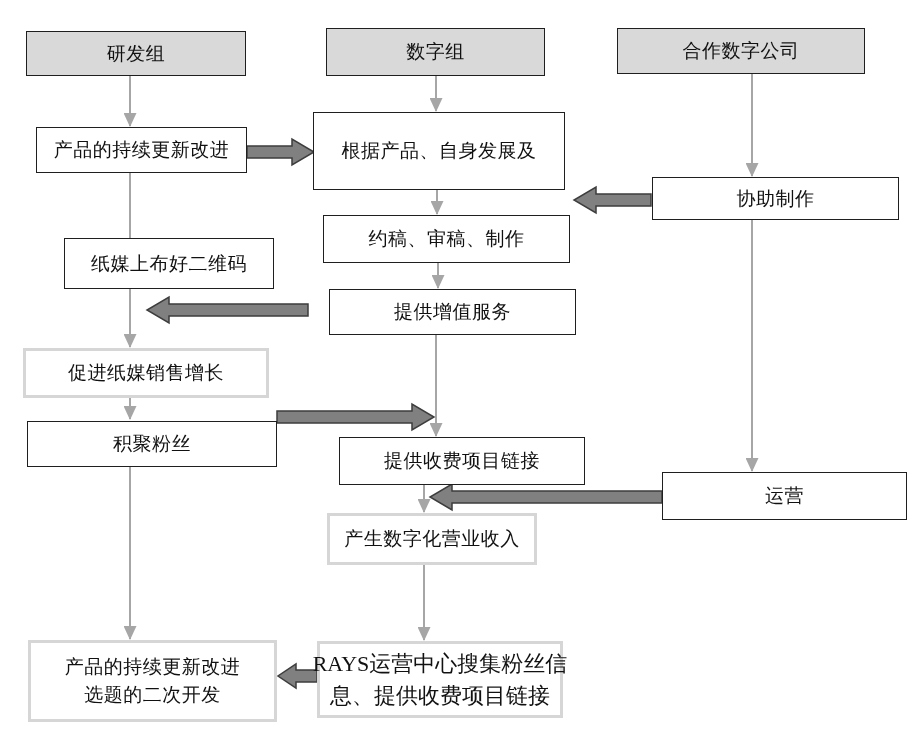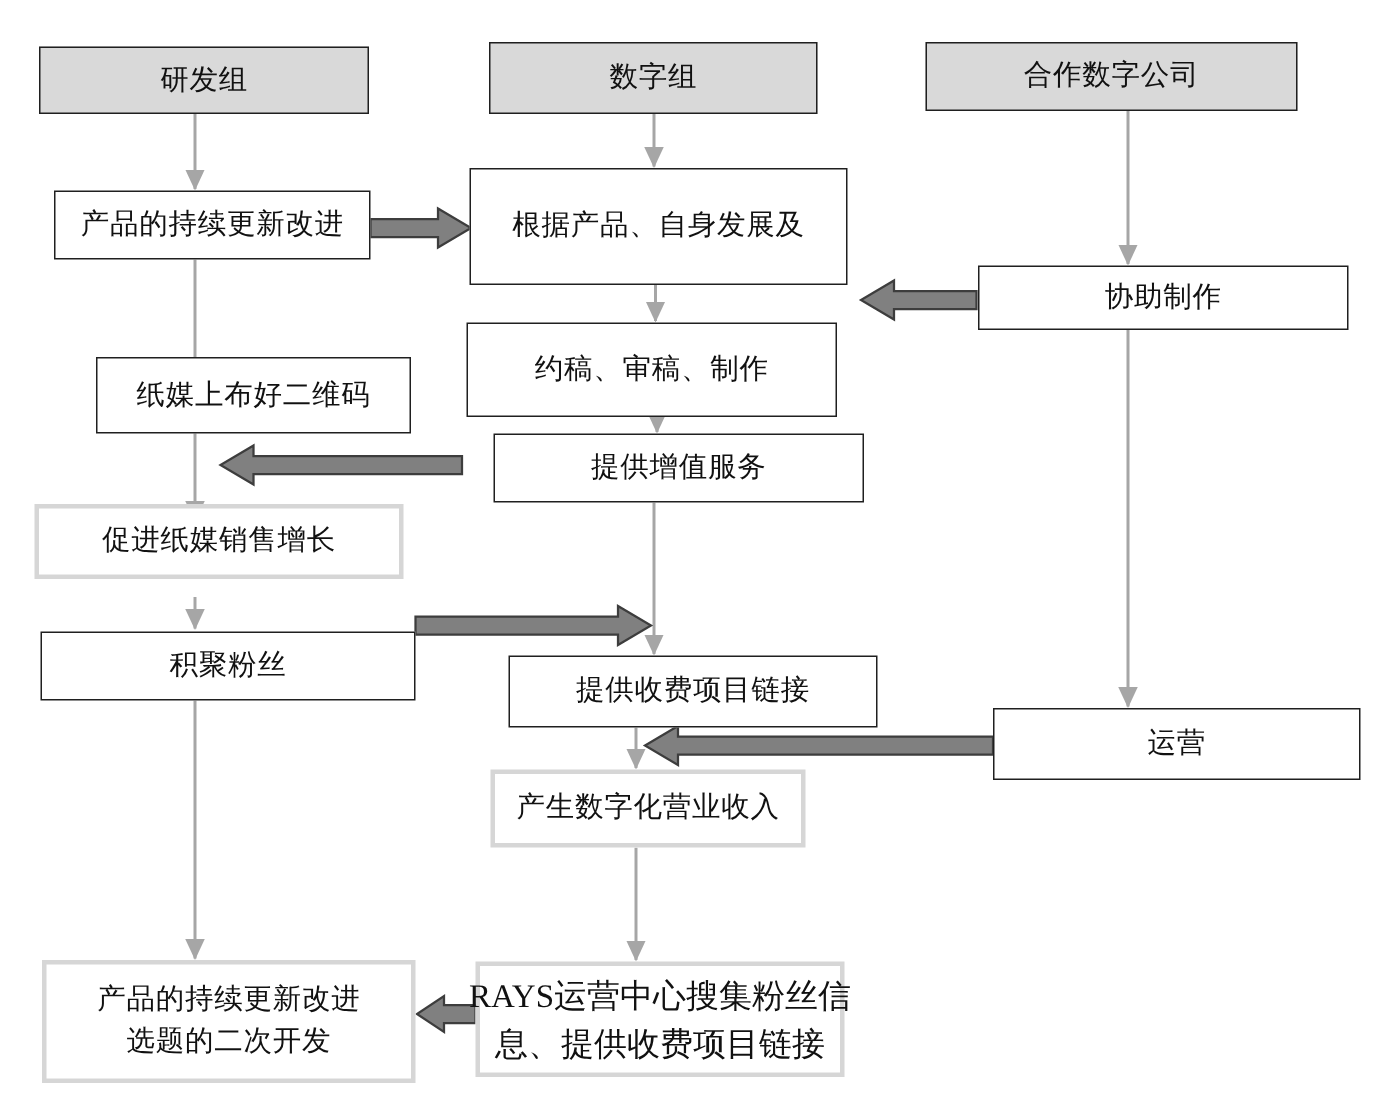--- a/index.html
+++ b/index.html
@@ -84,31 +84,31 @@
     <polygon points="662,491 452,491 452,484 430,497 452,510 452,503 662,503" fill="#808080" stroke="#3d3d3d" stroke-width="1.5"></polygon>
     <polygon points="317,670 296,670 296,664 278,676 296,688 296,682 317,682" fill="#808080" stroke="#3d3d3d" stroke-width="1.5"></polygon>
   </svg>
 
   <div class="box header" style="left:26px;top:31px;width:220px;height:45px">研发组</div>
   <div class="box header" style="left:326px;top:28px;width:219px;height:48px">数字组</div>
   <div class="box header" style="left:617px;top:28px;width:248px;height:46px">合作数字公司</div>
 
   <div class="box" style="left:36px;top:127px;width:211px;height:46px">产品的持续更新改进</div>
   <div class="box" style="left:64px;top:238px;width:210px;height:51px">纸媒上布好二维码</div>
-  <div class="box soft" style="left:23px;top:336px;width:246px;height:50px">促进纸媒销售增长</div>
+  <div class="box soft" style="left:23px;top:348px;width:246px;height:50px">促进纸媒销售增长</div>
   <div class="box" style="left:27px;top:421px;width:250px;height:46px">积聚粉丝</div>
   <div class="box soft" style="left:28px;top:640px;width:249px;height:82px">
     <span>产品的持续更新改进</span>
     <span>选题的二次开发</span>
   </div>
 
   <div class="box" style="left:313px;top:112px;width:252px;height:78px">
     <span>根据产品、自身发展及</span>
   </div>
-  <div class="box" style="left:311px;top:215px;width:247px;height:63px">约稿、审稿、制作</div>
+  <div class="box" style="left:323px;top:215px;width:247px;height:48px">约稿、审稿、制作</div>
   <div class="box" style="left:329px;top:289px;width:247px;height:46px">提供增值服务</div>
   <div class="box" style="left:339px;top:437px;width:246px;height:48px">提供收费项目链接</div>
   <div class="box soft" style="left:327px;top:513px;width:210px;height:52px">产生数字化营业收入</div>
   <div class="box soft small-text" style="left:317px;top:641px;width:246px;height:77px">
     <span>RAYS运营中心搜集粉丝信</span>
     <span>息、提供收费项目链接</span>
   </div>
 
   <div class="box" style="left:652px;top:177px;width:247px;height:43px">协助制作</div>
   <div class="box" style="left:662px;top:472px;width:245px;height:48px">运营</div>

